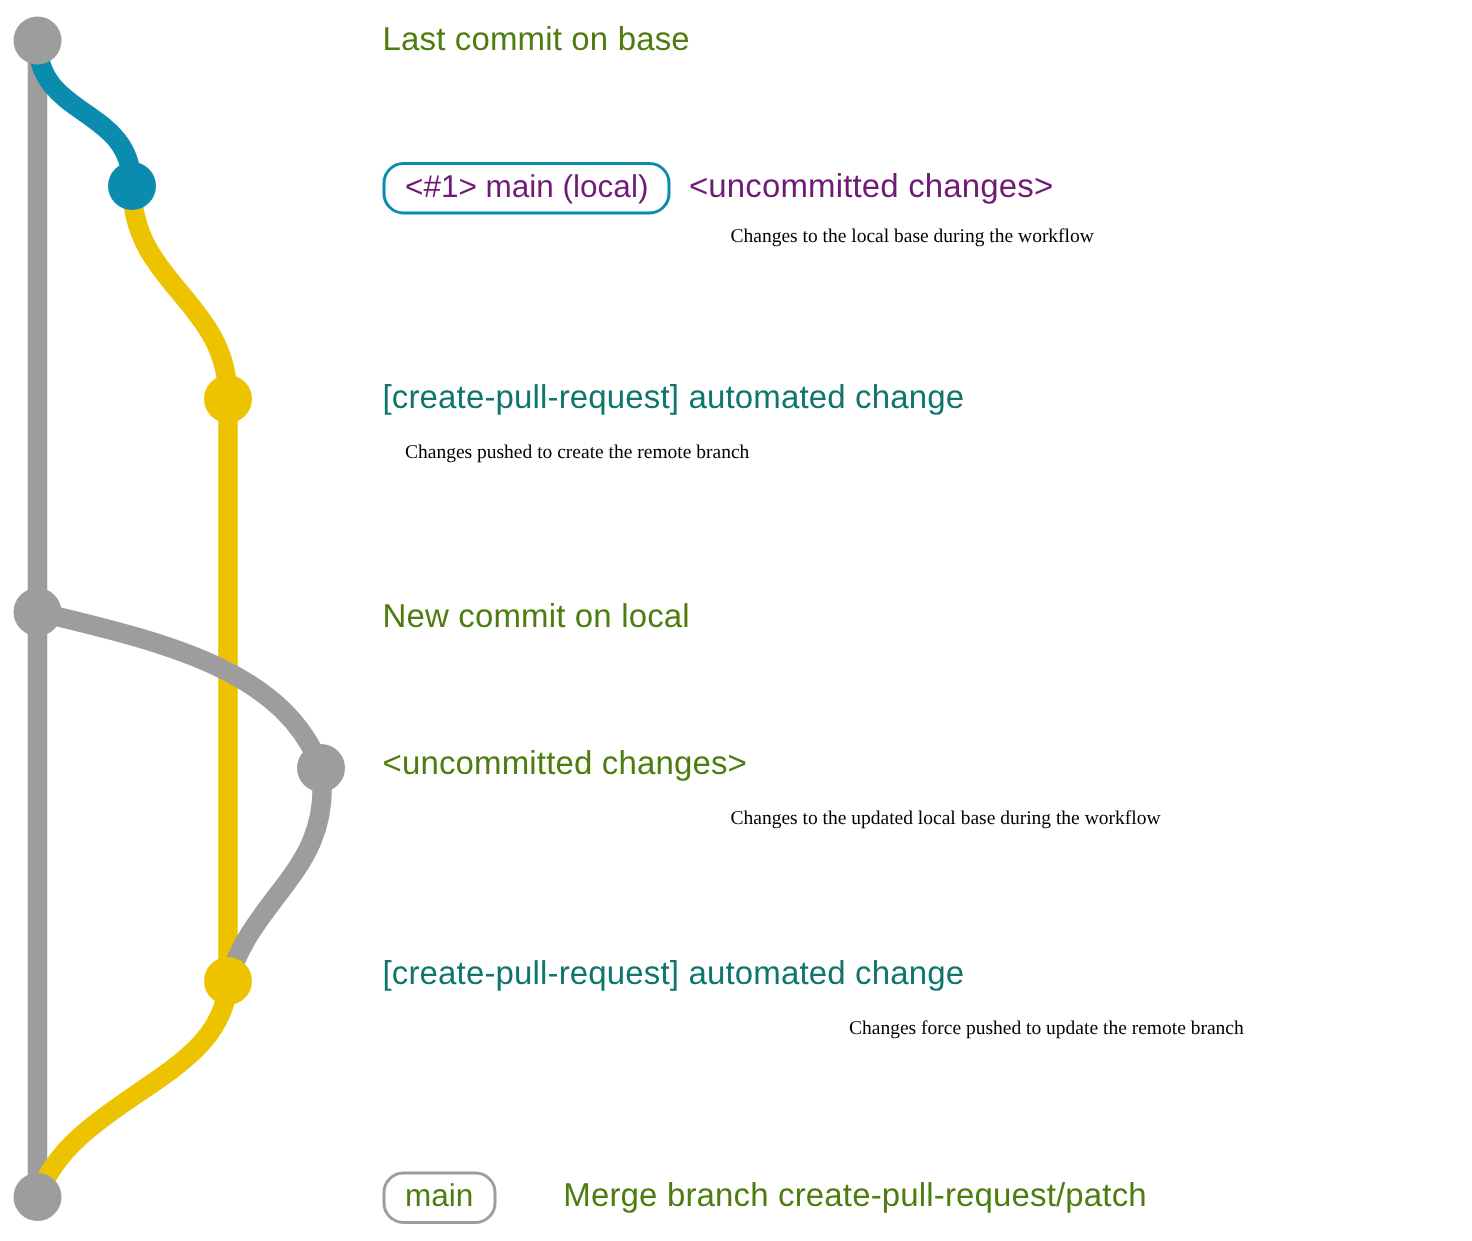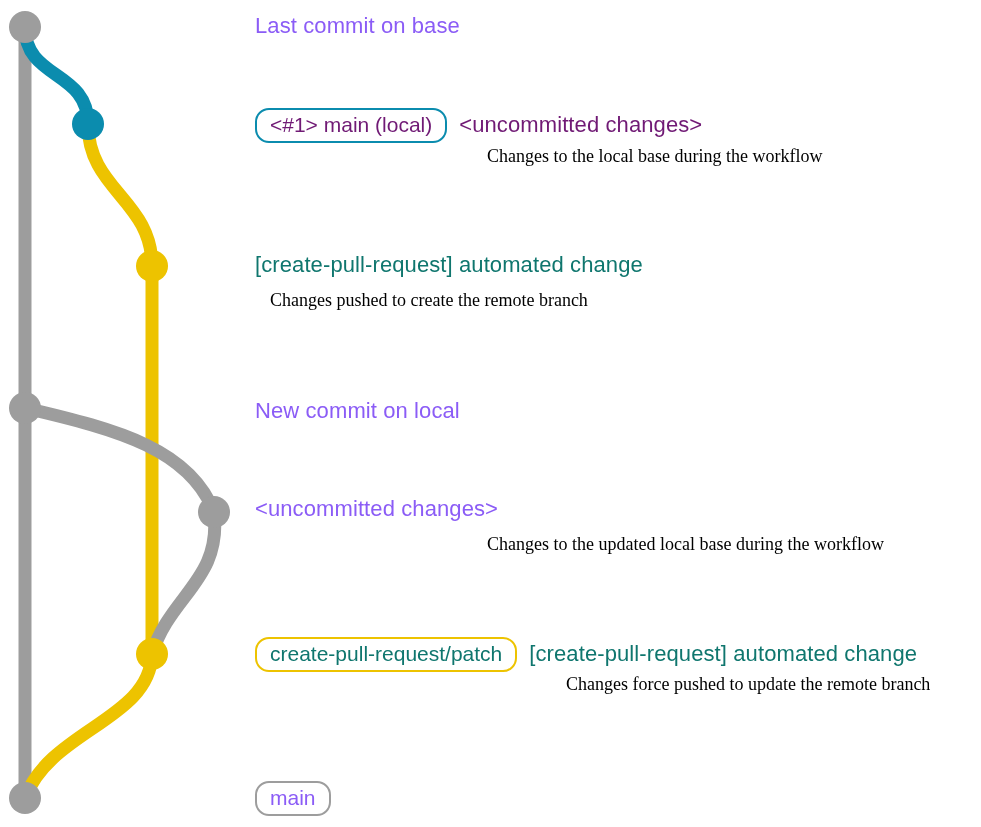--- a/index.html
+++ b/index.html
@@ -55,32 +55,32 @@
     letter-spacing: 0.1px;
   }
 
   .badge + .headline {
     margin-left: 12px;
   }
 
   .subline {
     position: absolute;
     font-family: "Liberation Serif", serif;
-    font-size: 18px;
+    font-size: 13px;
     line-height: 21px;
     color: #000000;
     white-space: nowrap;
   }
 
   
   .c-blue   { color: #701a75; }
   .c-blue.badge   { border-color: #0b8cae; }
   .c-yellow { color: #0f766e; }
   .c-yellow.badge { border-color: #edc300; }
-  .c-grey   { color: #8b5cf6; text-align: center; }
+  .c-grey   { color: #4d7c0f; text-align: center; }
   .c-grey.badge   { border-color: #9d9d9d; }
 </style>
 </head>
 <body>
 
 <svg id="graph-svg" viewBox="0 0 981 827">
 
   <path d="M 25 27 L 25 798" stroke="#9d9d9d" stroke-width="13" fill="none" stroke-linecap="round"></path>
 
   <path d="M 25 27 C 25 80, 88 70, 88 124" stroke="#0b8cae" stroke-width="13" fill="none" stroke-linecap="round"></path>
@@ -122,20 +122,20 @@
 <div class="row note-row" style="left:255px; top:399px;">
   <span class="headline c-grey">New commit on local</span>
 </div>
 
 <div class="row" style="left:255px; top:497px;">
   <span class="headline c-grey">&lt;uncommitted changes&gt;</span>
 </div>
 <div class="subline" style="left:487px; top:534px;">Changes to the updated local base during the workflow</div>
 
 <div class="row" style="left:255px; top:637px;">
-  <span class="badge c-yellow">create-pull-request/patch</span>
   <span class="headline c-yellow">[create-pull-request] automated change</span>
 </div>
 <div class="subline" style="left:566px; top:674px;">Changes force pushed to update the remote branch</div>
 
 <div class="row" style="left:255px; top:781px;gap:33px;">
   <span class="badge c-grey">main</span>
+  <span class="headline c-grey">Merge branch create-pull-request/patch</span>
 </div>
 
 </body></html>

